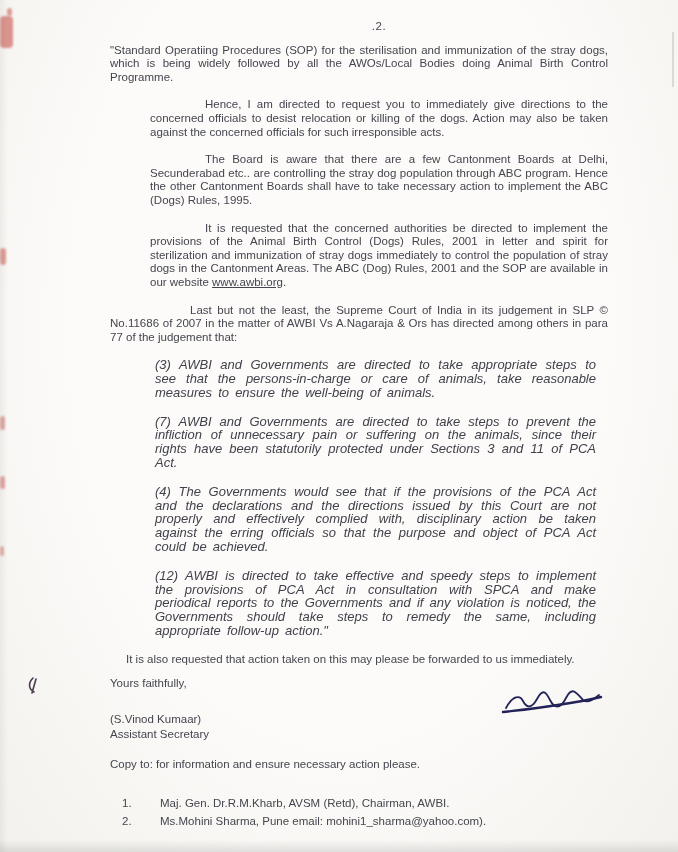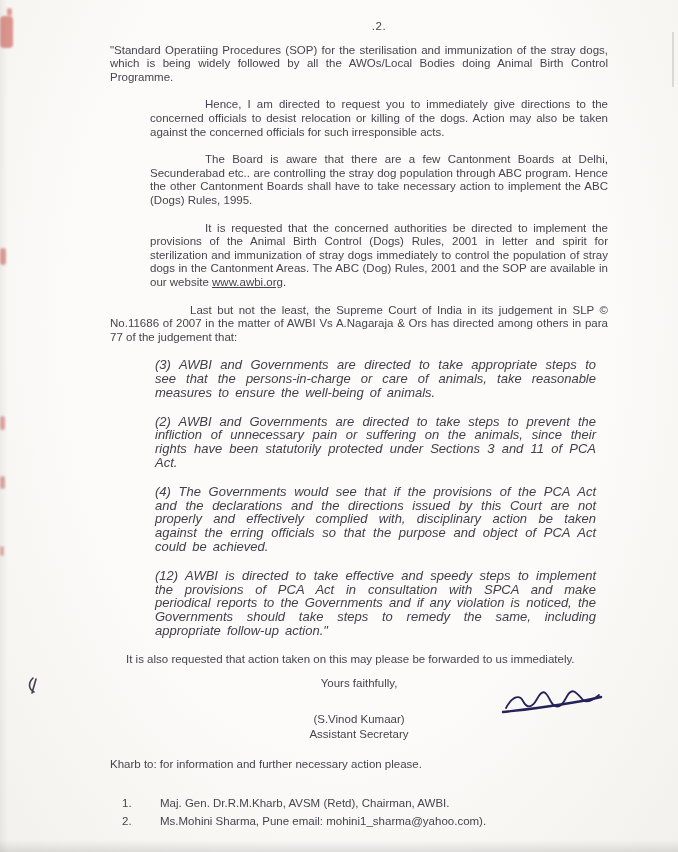--- a/index.html
+++ b/index.html
@@ -25,21 +25,21 @@
     margin: 2px 12px 15px 45px;
     font-style: italic;
     text-align: justify;
     word-spacing: 2.5px;
     font-size: 13px;
     line-height: 13.8px;
     color: #41414b;
   }
   .link { color: inherit; text-decoration: underline; cursor: pointer; }
   .closing { margin-top: 4px; margin-bottom: 10px; margin-left: 16px; }
-  .sig-block { text-align: center; margin-top: 8px; line-height: 15px; }
+  .sig-block { text-align: left; margin-top: 8px; line-height: 15px; }
   .sig-scribble { display: block; margin: -3px 4px -4px auto; }
   .copy-section { margin-top: 16px; }
   .copy-heading { margin: 0 0 24px 0; }
   .copy-item { display: flex; margin: 0 0 2px 12px; line-height: 15.5px; }
   .copy-item .num { width: 38px; flex: none; }
   
   .smudge { position: absolute; left: 0; background: #c4453a; border-radius: 4px; filter: blur(1px); }
   .smudge.s1 { top: 16px; width: 13px; height: 32px; opacity: .55; }
   .smudge.s1b { top: 8px; left: 7px; width: 5px; height: 8px; opacity: .5; }
   .smudge.s2 { top: 248px; width: 6px; height: 17px; opacity: .5; }
@@ -77,38 +77,38 @@
 
   <p class="para indent">Hence, I am directed to request you to immediately give directions to the concerned officials to desist relocation or killing of the dogs. Action may also be taken against the concerned officials for such irresponsible acts.</p>
 
   <p class="para indent">The Board is aware that there are a few Cantonment Boards at Delhi, Secunderabad etc.. are controlling the stray dog population through ABC program. Hence the other Cantonment Boards shall have to take necessary action to implement the ABC (Dogs) Rules, 1995.</p>
 
   <p class="para indent"><span>It is requested that the concerned authorities be directed to implement the provisions of the Animal Birth Control (Dogs) Rules, 2001 in letter and spirit for sterilization and immunization of stray dogs immediately to control the population of stray dogs in the Cantonment Areas. The ABC (Dog) Rules, 2001 and the SOP are available in our website </span><a class="link" href="#">www.awbi.org</a><span>.</span></p>
 
   <p class="para indent2">Last but not the least, the Supreme Court of India in its judgement in SLP © No.11686 of 2007 in the matter of AWBI Vs A.Nagaraja &amp; Ors has directed among others in para 77 of the judgement that:</p>
 
   <p class="quote">(3) AWBI and Governments are directed to take appropriate steps to see that the persons-in-charge or care of animals, take reasonable measures to ensure the well-being of animals.</p>
-  <p class="quote">(2) AWBI and Governments are directed to take steps to prevent the infliction of unnecessary pain or suffering on the animals, since their rights have been statutorily protected under Sections 3 and 11 of PCA Act.</p>
+  <p class="quote">(7) AWBI and Governments are directed to take steps to prevent the infliction of unnecessary pain or suffering on the animals, since their rights have been statutorily protected under Sections 3 and 11 of PCA Act.</p>
   <p class="quote">(4) The Governments would see that if the provisions of the PCA Act and the declarations and the directions issued by this Court are not properly and effectively complied with, disciplinary action be taken against the erring officials so that the purpose and object of PCA Act could be achieved.</p>
   <p class="quote">(12) AWBI is directed to take effective and speedy steps to implement the provisions of PCA Act in consultation with SPCA and make periodical reports to the Governments and if any violation is noticed, the Governments should take steps to remedy the same, including appropriate follow-up action."</p>
 
   <p class="para closing">It is also requested that action taken on this may please be forwarded to us immediately.</p>
 
   <div class="sig-block">
     <div>Yours faithfully,</div>
     <svg class="sig-scribble" width="104" height="28" viewBox="0 0 104 28">
       <path d="M6 20 C 13 7, 20 7, 23 13 S 31 22, 37 11 S 46 4, 50 12 S 60 22, 66 10 S 76 4, 83 12 C 87 16, 93 12, 99 7" fill="none" stroke="#23235a" stroke-width="1.8" stroke-linecap="round"></path>
       <path d="M3 24 C 30 21, 62 18, 101 9" fill="none" stroke="#23235a" stroke-width="2.4" stroke-linecap="round"></path>
     </svg>
     <div>(S.Vinod Kumaar)</div>
     <div>Assistant Secretary</div>
   </div>
 
   <div class="copy-section">
-    <p class="copy-heading">Kharb to: for information and further necessary action please.</p>
+    <p class="copy-heading">Copy to: for information and ensure necessary action please.</p>
     <div class="copy-item">
       <span class="num">1.</span>
       <span>Maj. Gen. Dr.R.M.Kharb, AVSM (Retd), Chairman, AWBI.</span>
     </div>
     <div class="copy-item">
       <span class="num">2.</span>
       <span>Ms.Mohini Sharma, Pune email: mohini1_sharma@yahoo.com).</span>
     </div>
   </div>
 

